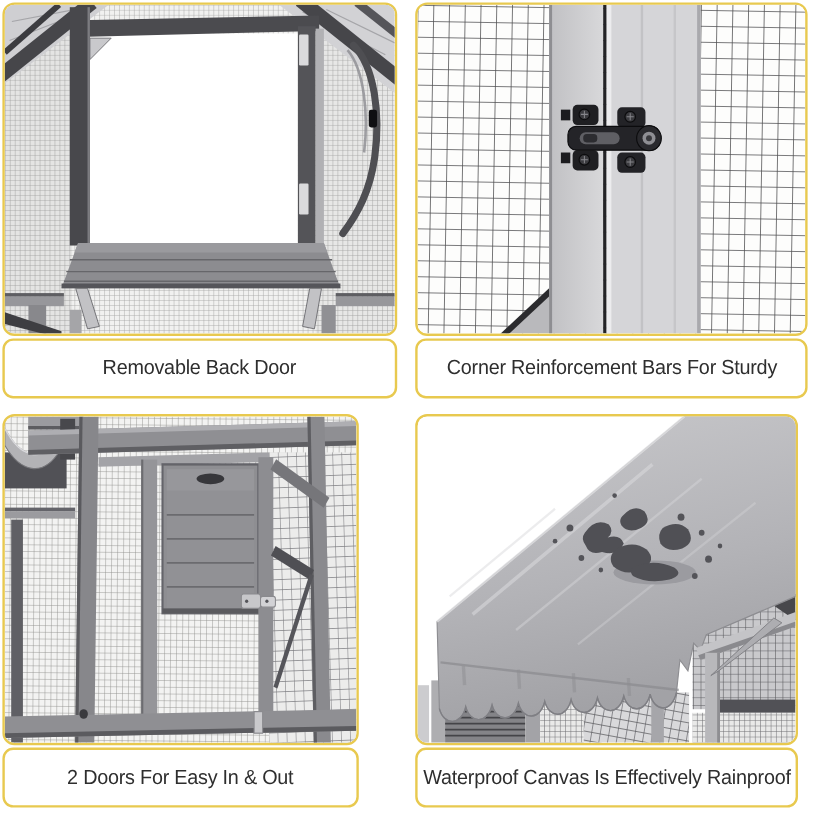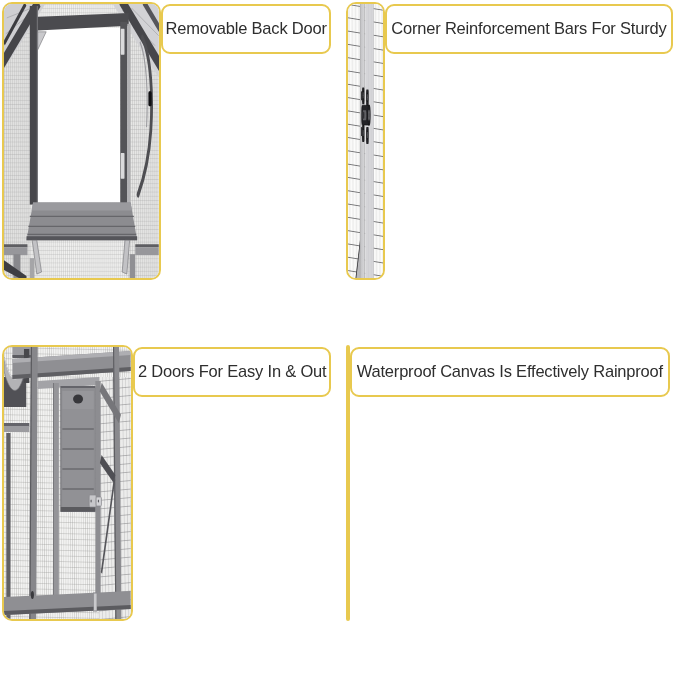--- a/index.html
+++ b/index.html
@@ -4,24 +4,24 @@
 <style>
   :root{
     --accent:#e8c94f;
     --caption-color:#2e2e2e;
     --page-bg:#ffffff;
   }
   *{box-sizing:border-box;margin:0;padding:0}
   html,body{width:679px;height:679px;background:var(--page-bg);overflow:hidden;
     font-family:"Liberation Sans",sans-serif;}
   .stage{position:relative;width:679px;height:679px;background:var(--page-bg);}
-  .card{position:absolute;display:flex;}
+  .card{position:absolute;display:flex;flex-direction:column;}
   .card.tl{left:2px;top:2px;width:329px;}
   .card.tr{left:346px;top:2px;width:327px;}
-  .card.bl{left:2px;top:345px;width:329px;}
+  .card.bl{left:2px;top:345px;width:297px;}
   .card.br{left:346px;top:345px;width:319px;}
   .photo{border:2px solid var(--accent);border-radius:10px;overflow:hidden;
     background:#fff;position:relative;}
   .tl .photo,.tr .photo{height:278px;}
   .bl .photo,.br .photo{height:276px;}
   .photo svg{display:block;width:100%;height:100%;}
   .caption{margin-top:2px;height:50px;border:2px solid var(--accent);border-radius:9px;
     background:#fff;display:flex;align-items:center;justify-content:center;}
   .caption span{font-size:17px;letter-spacing:-0.2px;color:var(--caption-color);
     white-space:nowrap;transform:scaleX(0.97);}

